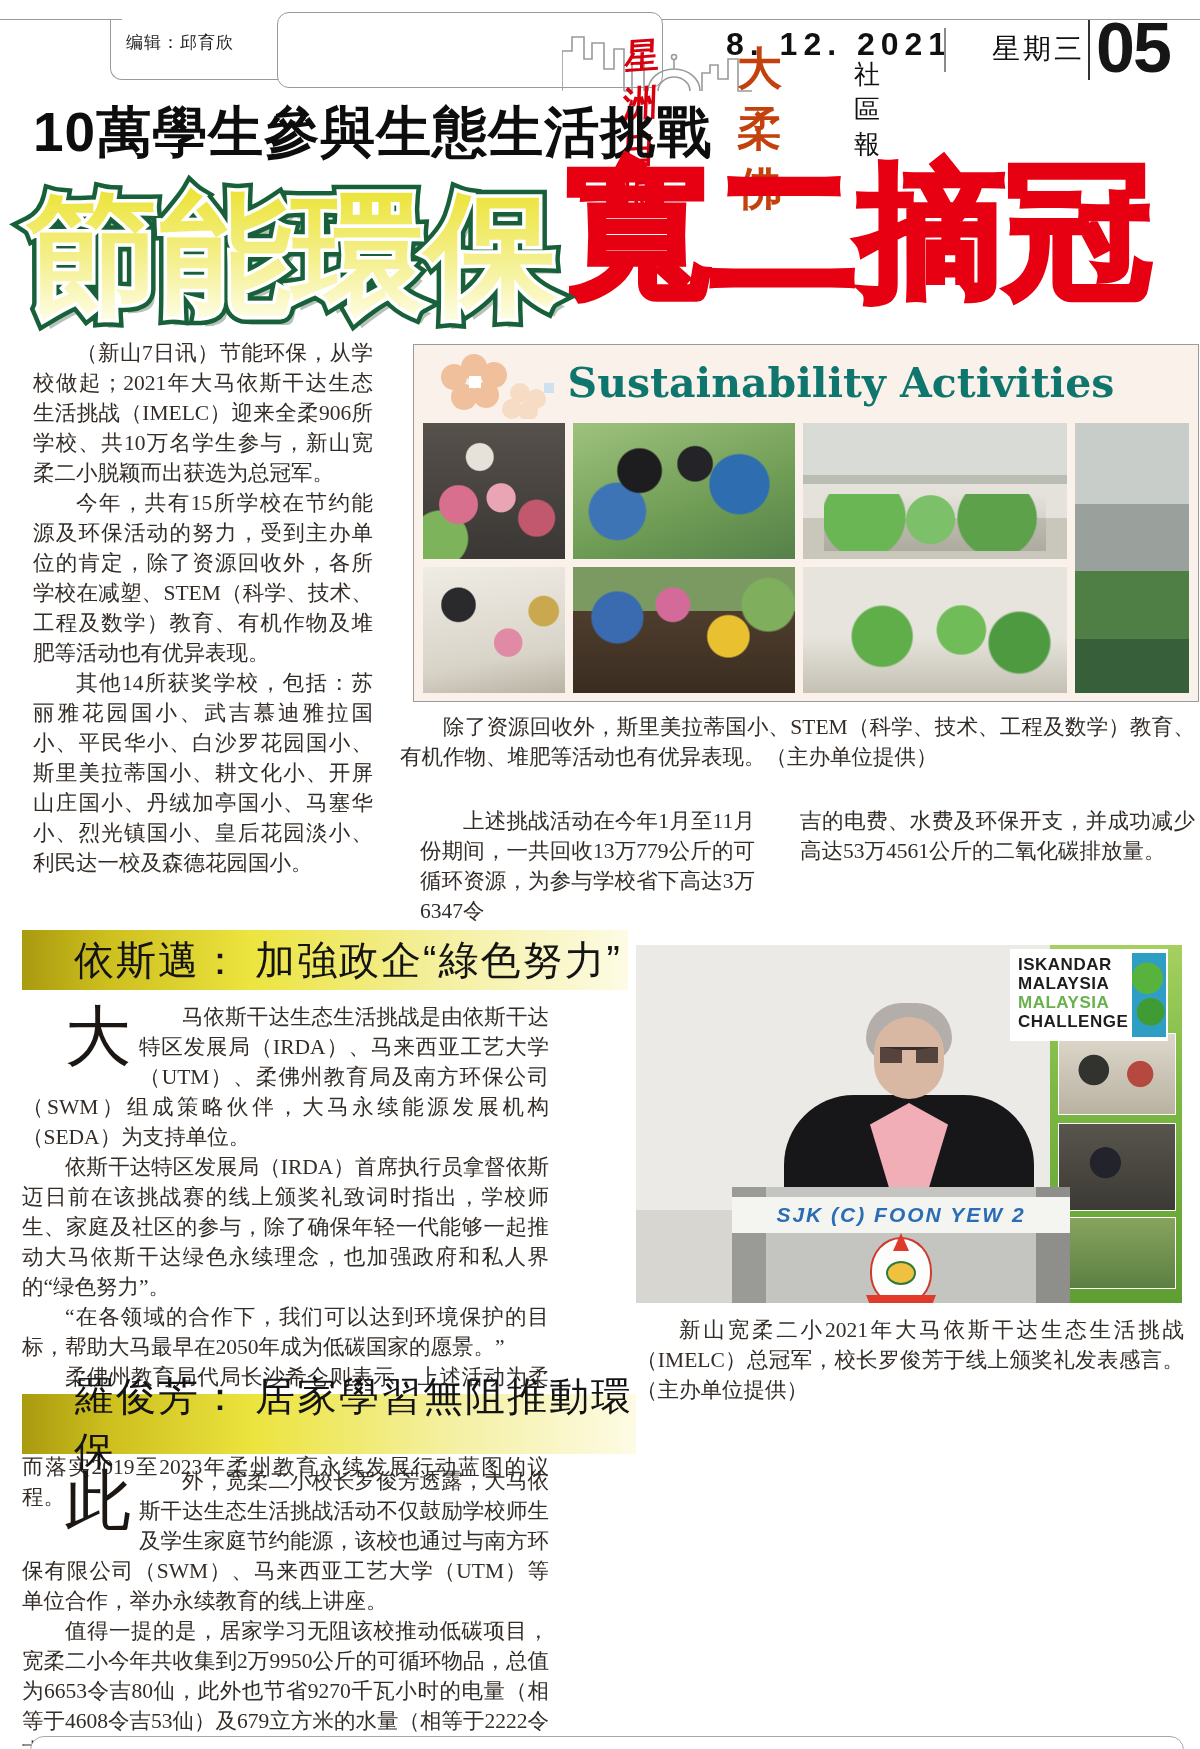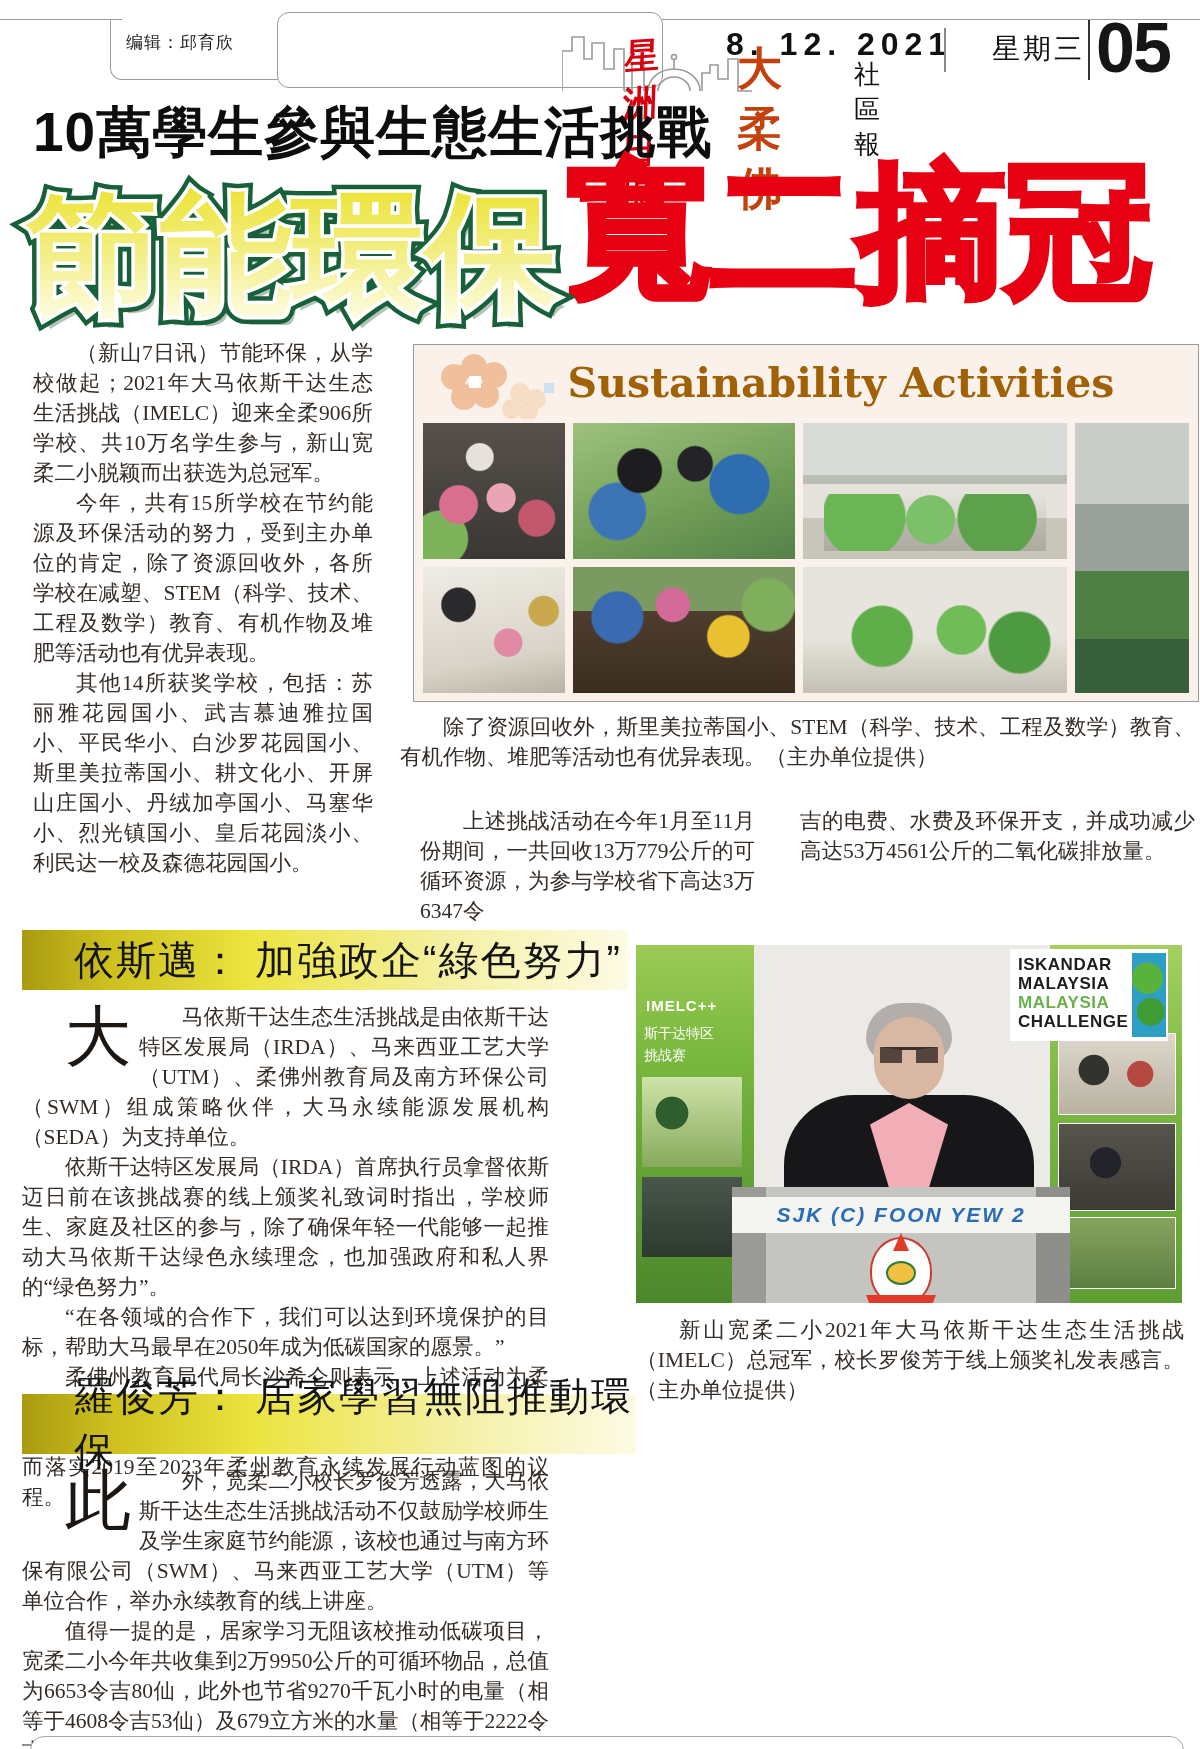--- a/index.html
+++ b/index.html
@@ -52,21 +52,21 @@
   .btxt p{margin:0;text-indent:2em;}
   .col-left{position:absolute;left:33px;top:338px;width:340px;}
   .caption1{position:absolute;left:400px;top:712px;width:795px;}
   .col-mid{position:absolute;left:420px;top:806px;width:335px;}
   .col-right{position:absolute;left:800px;top:806px;width:395px;}
 
   
   .collage{position:absolute;left:413px;top:344px;width:784px;height:356px;
            border:1.5px solid #9a9a9a;background:#faf1ea;}
   .collage-title{position:absolute;left:0;right:0;top:14px;text-align:center;padding-left:70px;
-                 font-family:"DejaVu Serif",serif;font-weight:bold;font-size:41px;color:#a16207;}
+                 font-family:"DejaVu Serif",serif;font-weight:bold;font-size:41px;color:#0f766e;}
   .flower1{position:absolute;left:22px;top:8px;}
   .grid{position:absolute;left:9px;top:78px;right:9px;bottom:8px;display:grid;
         grid-template-columns:142px 222px 264px 1fr;grid-template-rows:136px 1fr;gap:8px;}
   .ph{background:#888;}
   .ph1{background:radial-gradient(circle at 25% 60%,#d86f8e 0 14%,transparent 15%),
        radial-gradient(circle at 55% 55%,#e9a5b4 0 13%,transparent 14%),
        radial-gradient(circle at 80% 70%,#c2586e 0 12%,transparent 13%),
        radial-gradient(circle at 12% 85%,#7db35a 0 16%,transparent 17%),
        radial-gradient(circle at 40% 25%,#e6e2da 0 10%,transparent 11%),
        linear-gradient(180deg,#57514c,#3a3734);}
@@ -274,27 +274,20 @@
   <div class="sect s1 btxt">
     <p>
       <span class="dropcap">大</span><span>马依斯干达生态生活挑战是由依斯干达特区发展局（IRDA）、马来西亚工艺大学（UTM）、柔佛州教育局及南方环保公司（SWM）组成策略伙伴，大马永续能源发展机构（SEDA）为支持单位。</span>
     </p>
     <p class="nocap">依斯干达特区发展局（IRDA）首席执行员拿督依斯迈日前在该挑战赛的线上颁奖礼致词时指出，学校师生、家庭及社区的参与，除了确保年轻一代能够一起推动大马依斯干达绿色永续理念，也加强政府和私人界的“绿色努力”。</p>
     <p class="nocap">“在各领域的合作下，我们可以达到环境保护的目标，帮助大马最早在2050年成为低碳国家的愿景。”</p>
     <p class="nocap">柔佛州教育局代局长沙希仑则表示，上述活动为柔州教育局“全面教育2.0”蓝图的倡议之一，希望借此让州内的中小学生关注环境课题，尤其是低碳社会理念，从而落实2019至2023年柔州教育永续发展行动蓝图的议程。</p>
   </div>
 
   <div class="photo2">
-    <div class="banner-l">
-      <div class="t1">IMELC++</div>
-      <div class="t2">斯干达特区</div>
-      <div class="t3">挑战赛</div>
-      <div class="bphoto"></div>
-      <div class="bphoto2"></div>
-    </div>
     <div class="banner-r">
       <div class="bp bpa"></div>
       <div class="bp bpb"></div>
       <div class="bp bpc"></div>
     </div>
     <div class="logo-card">
       <div class="lk">ISKANDAR</div>
       <div class="lk">MALAYSIA</div>
       <div class="lg">MALAYSIA</div>
       <div class="lk">CHALLENGE</div>

